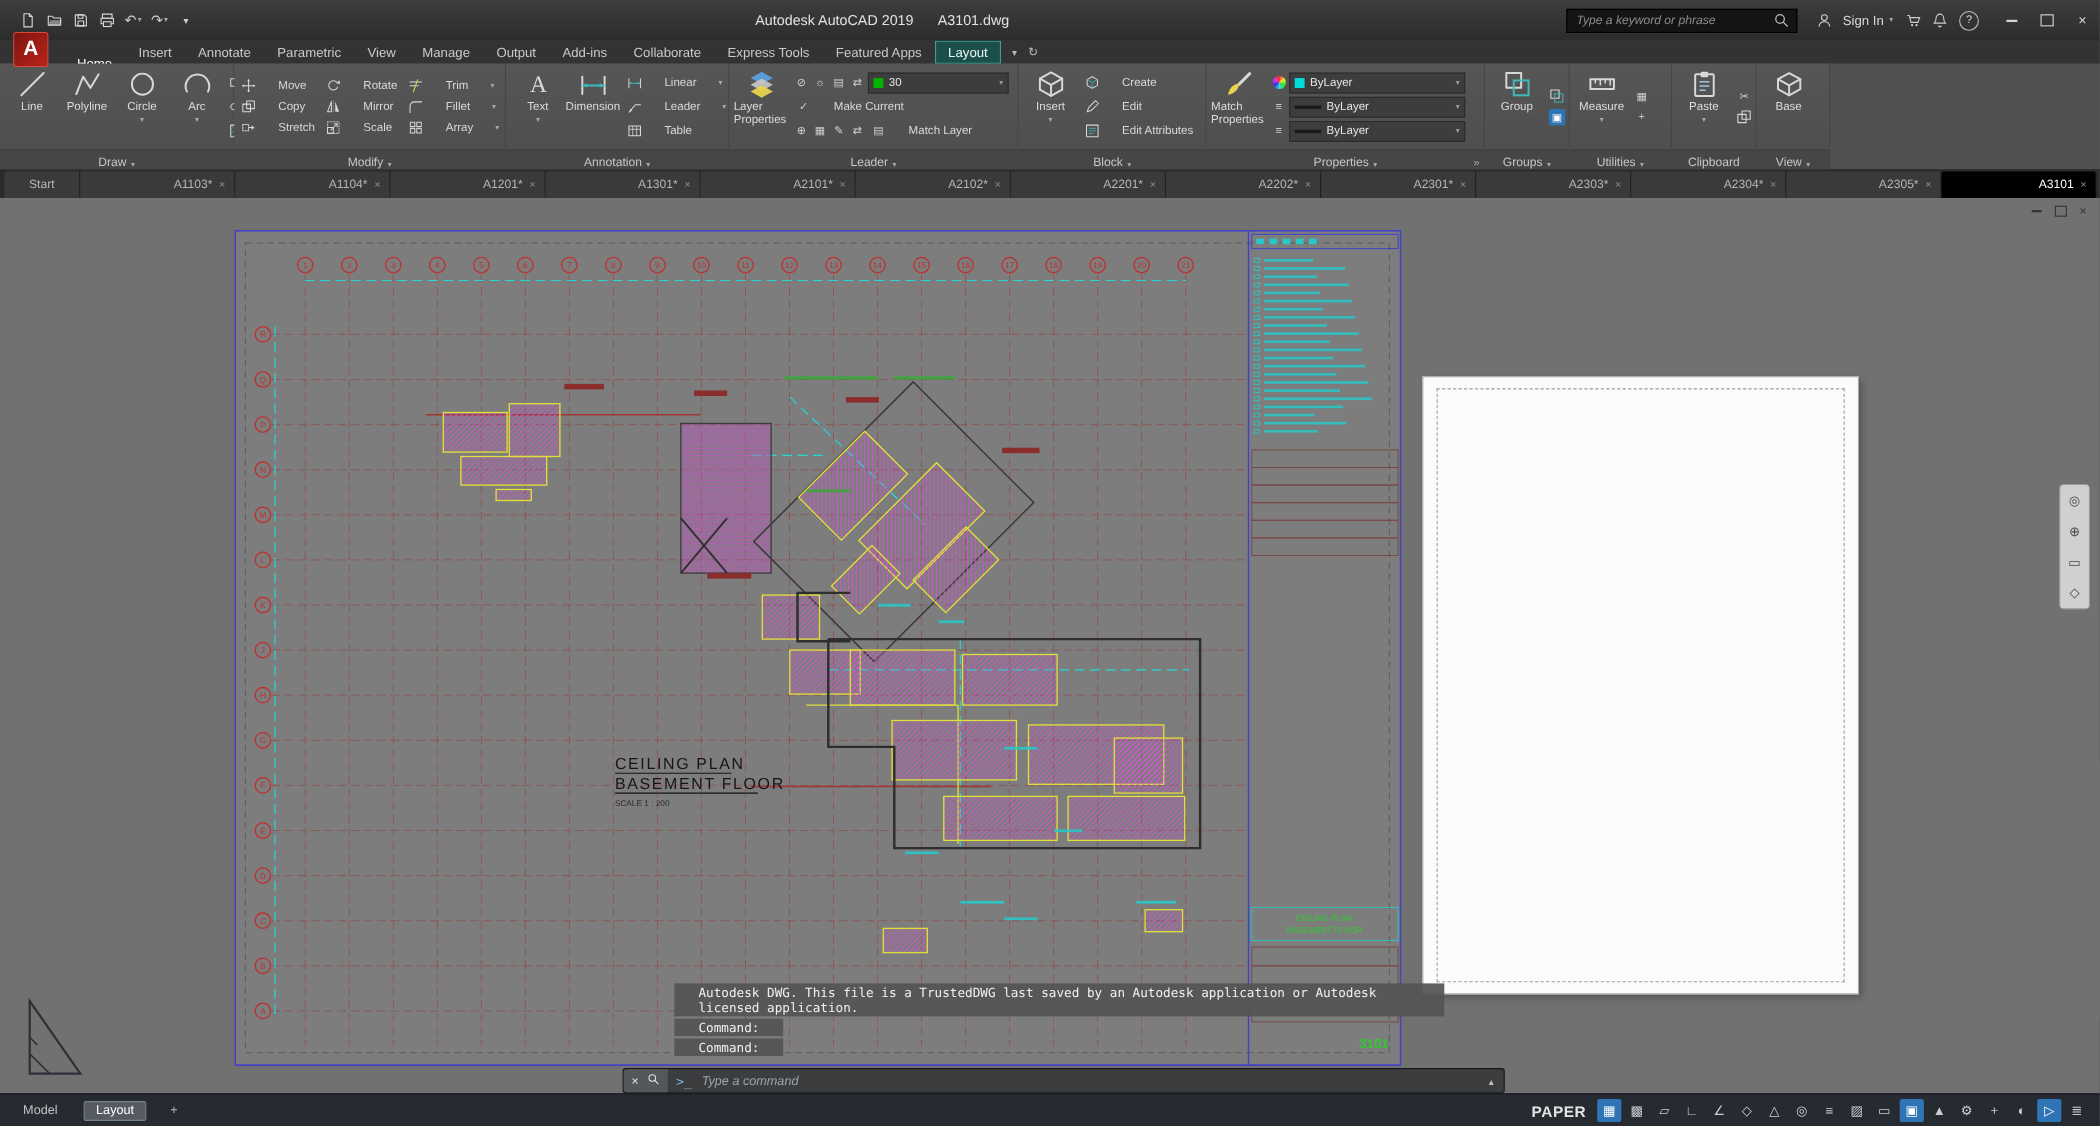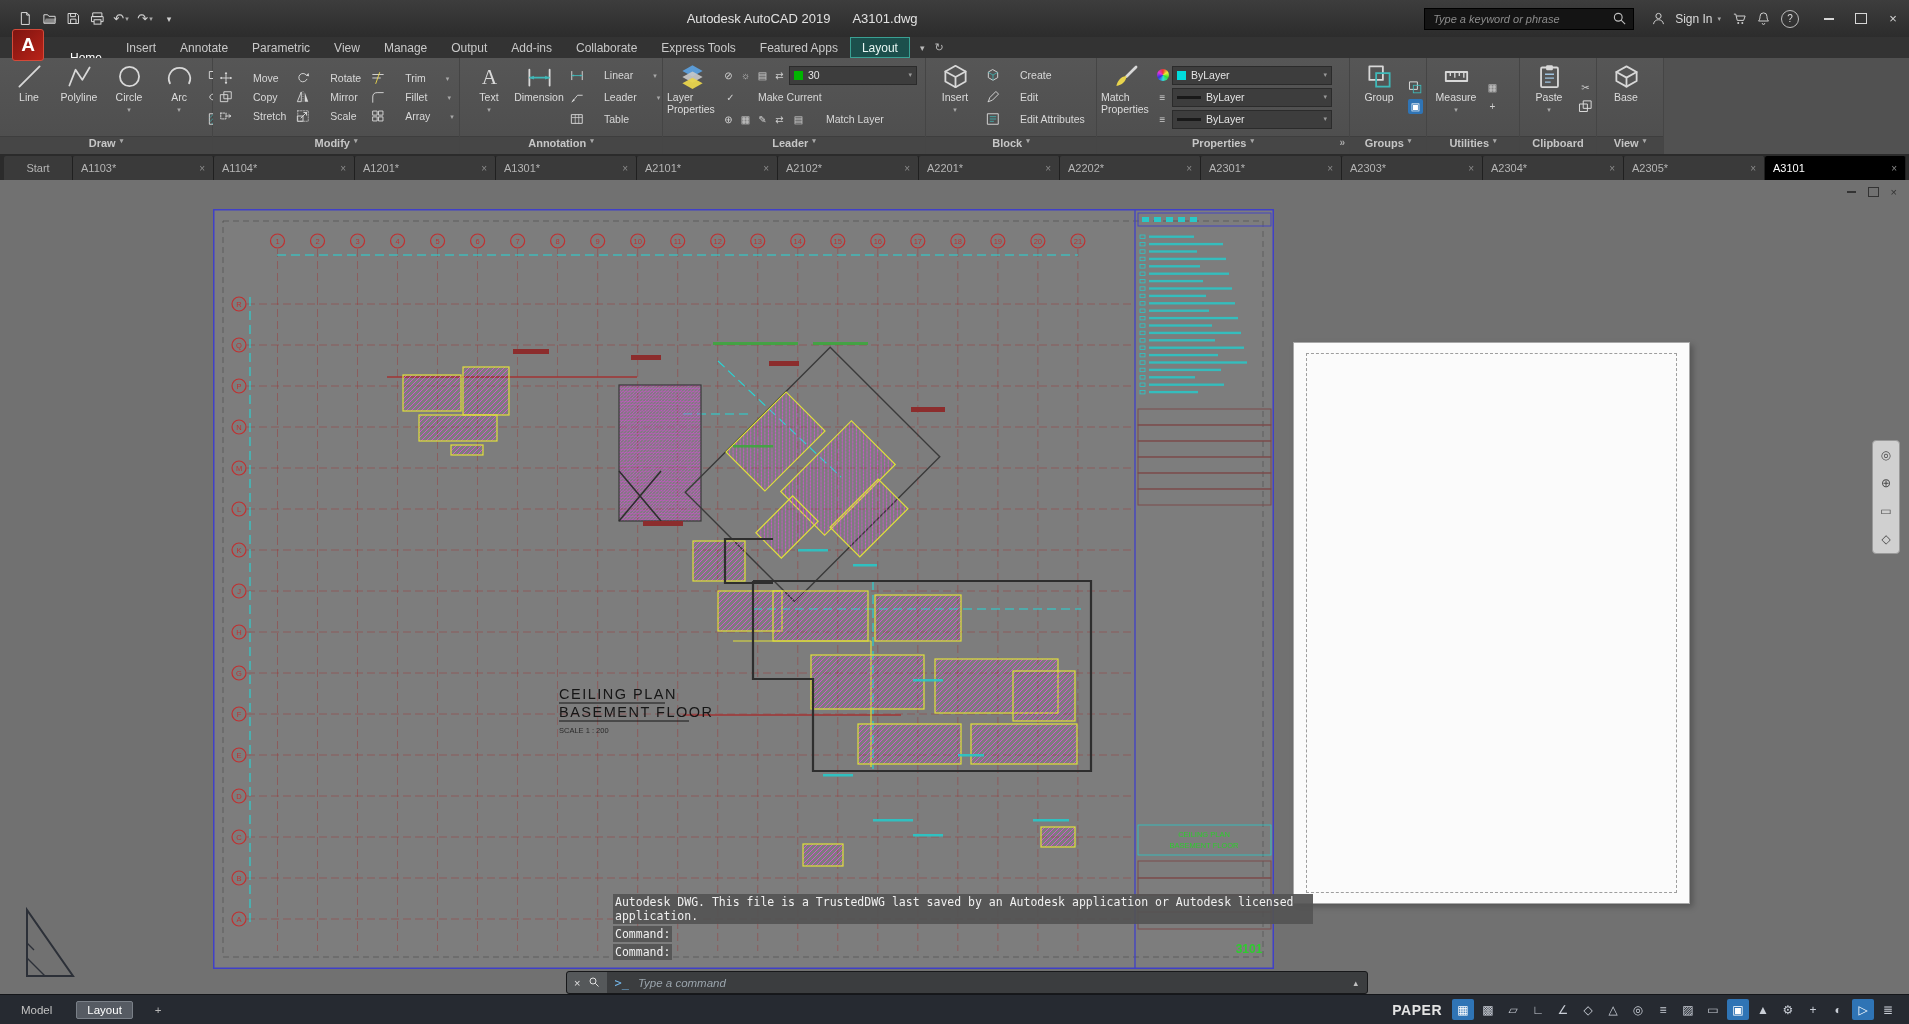--- a/index.html
+++ b/index.html
@@ -35,21 +35,21 @@
   .mtab{padding:0 12px;display:flex;align-items:center;font-size:12px;color:#c9c9c9;cursor:default;white-space:nowrap;}
   .mtab.active{background:#515151;color:#fff;margin-top:21px;}
   .mtab.contextual{background:#1c4f4c;color:#e8f6f3;box-shadow:inset 0 0 0 1px #3aa093;}
   .menu-extra{display:flex;align-items:center;color:#b9b9b9;font-size:9px;padding:0 10px;gap:10px;}
 
   
   .ribbon{position:absolute;top:58px;left:0;right:0;height:96px;background:#515151;display:flex;border-bottom:1px solid #262626;}
   .panel{display:flex;flex-direction:column;border-right:1px solid #454545;background:linear-gradient(#565656,#4d4d4d);}
   .panel-body{flex:1;display:flex;align-items:center;padding:2px 4px;gap:4px;}
   .panel-label{height:17px;background:#464646;border-top:1px solid #3e3e3e;color:#c6c6c6;font-size:11px;
-    display:flex;align-items:flex-start;justify-content:center;gap:4px;position:relative;font-weight:bold;}
+    display:flex;align-items:flex-end;justify-content:center;gap:4px;position:relative;}
   .panel-label .chev{position:absolute;right:4px;color:#aaa;font-size:10px;}
   .bigrow{display:flex;align-self:stretch;align-items:flex-start;}
   .bigbtn{width:50px;display:flex;flex-direction:column;align-items:center;padding-top:3px;gap:2px;}
   .bigbtn .ic{width:27px;height:27px;}
   .ic svg,.ic14 svg{width:100%;height:100%;display:block;}
   .blabel{font-size:10.5px;color:#dcdcdc;text-align:left;line-height:1.1;}
   .barrow{font-size:7px;color:#a8a8a8;line-height:1;}
   .ic14{width:14px;height:14px;display:inline-block;}
   .smbtn{display:flex;align-items:center;gap:20px;font-size:10.5px;color:#d8d8d8;height:19px;padding:0 2px;white-space:nowrap;}
   .modgrid{display:grid;grid-template-columns:repeat(3,auto);column-gap:6px;align-self:center;}
@@ -60,39 +60,39 @@
   .mini{width:15px;height:15px;display:flex;align-items:center;justify-content:center;font-size:10px;color:#cfcfcf;}
   .mini.act{background:#2f74b5;border-radius:2px;color:#fff;}
   .dd{display:flex;align-items:center;background:#3d3d3d;border:1px solid #2b2b2b;height:17px;padding:0 4px;gap:5px;font-size:10.5px;color:#e4e4e4;}
   .dd .arrow{margin-left:auto;font-size:7px;color:#9a9a9a;}
   .swatch{width:9px;height:9px;display:inline-block;}
   .lw{width:24px;height:3px;background:#191919;display:inline-block;}
   .colorwheel{width:12px;height:12px;border-radius:50%;background:conic-gradient(#e33,#ee3,#3d3,#3dd,#33d,#d3d,#e33);}
 
   
   .filetabs{position:absolute;top:154px;left:0;right:0;height:26px;background:#2b2b2b;display:flex;align-items:flex-end;padding-left:4px;}
-  .ftab{height:24px;display:flex;align-items:center;justify-content:space-between;padding:0 8px;font-size:11px;color:#b5b5b5;
+  .ftab{height:24px;display:flex;align-items:center;justify-content:flex-end;padding:0 8px;font-size:11px;color:#b5b5b5;
     background:#3a3a3a;border-right:1px solid #202020;width:124px;border-radius:2px 2px 0 0;}
   .ftab.start{width:auto;min-width:52px;justify-content:center;}
   .ftab.active{background:#000000;color:#fff;}
   .ftab .x{color:#8b8b8b;font-size:10px;margin-left:6px;}
 
   
   .canvas{position:absolute;top:180px;left:0;height:815px;width:1909px;background:#717171;}
   #plan{position:absolute;left:213px;top:29px;}
   .whitesheet{position:absolute;left:1293px;top:162px;width:395px;height:560px;background:#fbfbfb;border:1px solid #a8a8a8;box-shadow:3px 3px 6px rgba(0,0,0,.25);}
   .whitesheet .margin{position:absolute;left:12px;top:10px;right:12px;bottom:10px;border:1px dashed #9e9e9e;}
   .dwgctl{position:absolute;top:6px;right:12px;display:flex;gap:12px;color:#333;font-size:11px;align-items:center;}
   .dwgctl .bar{width:9px;height:2px;background:#333;}
   .dwgctl .box{width:9px;height:8px;border:1px solid #333;}
   .navbar{position:absolute;left:1872px;top:260px;width:26px;height:112px;background:rgba(225,225,225,.85);border:1px solid #999;border-radius:4px;
     display:flex;flex-direction:column;align-items:center;justify-content:space-around;color:#4a4a4a;font-size:12px;}
   .ucs{position:absolute;left:20px;top:723px;}
   .cmdhist{position:absolute;left:613px;top:714px;width:700px;font-family:"DejaVu Sans Mono",monospace;font-size:11.5px;color:#f0f0f0;}
-  .histline{background:rgba(84,84,84,.92);padding:1px 2px;}
+  .histline{background:rgba(84,84,84,.92);padding:1px 22px;}
   .histline.chip{display:table;margin-top:2px;}
   .cmdbar{position:absolute;left:566px;top:791px;width:800px;height:21px;display:flex;align-items:center;
     background:#3b3d3f;border:1px solid #17181a;border-radius:3px;}
   .cmd-left{background:#55585a;height:100%;display:flex;align-items:center;padding:0 7px;gap:8px;border-radius:3px 0 0 3px;color:#e0e0e0;font-size:11px;}
   .cmd-left svg{width:12px;height:12px;}
   .cmd-prompt{color:#74b6e8;font-family:"DejaVu Sans Mono",monospace;font-size:12px;padding:0 7px;}
   .cmd-input{flex:1;background:transparent;border:none;outline:none;color:#d8d8d8;font-size:11.5px;font-style:italic;font-family:"Liberation Sans",sans-serif;}
   .cmd-input::placeholder{color:#9aa4ac;}
   .cmd-up{padding:0 9px;color:#c0c0c0;font-size:9px;}
 

